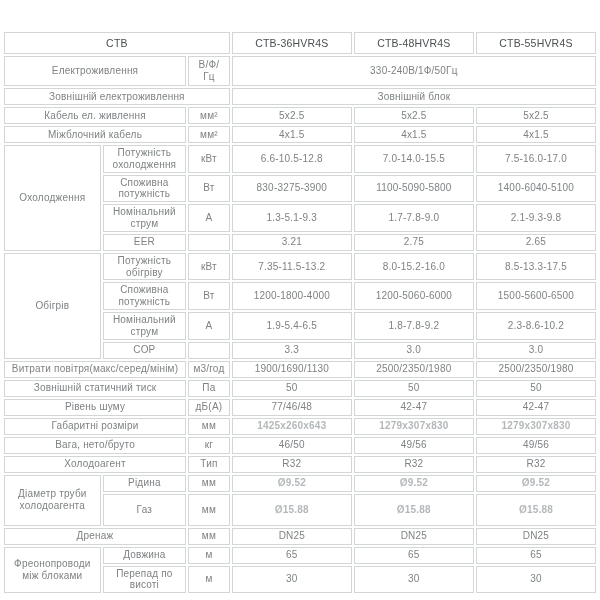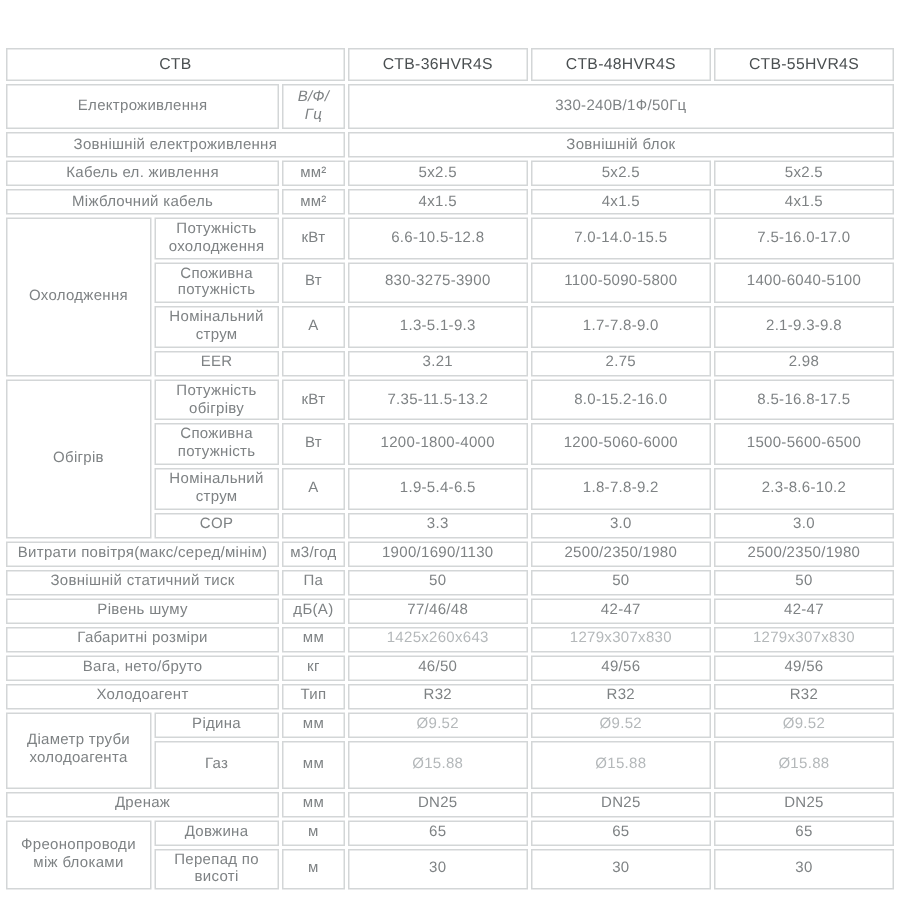--- a/index.html
+++ b/index.html
@@ -3,28 +3,28 @@
 <meta charset="utf-8">
 <style>
   html,body{margin:0;padding:0;background:#ffffff;}
   body{font-family:"Liberation Sans",sans-serif;width:600px;}
   .page{padding:30px 2px 0 2px;}
   table.spec{width:596px;border-collapse:separate;border-spacing:2px;table-layout:fixed;
     font-size:10px;color:#7e8284;letter-spacing:.2px;}
   td{border:1px solid #d3d6d7;background:#fff;text-align:center;vertical-align:middle;
     padding:1px 3px;line-height:1.18;overflow:hidden;}
   td.hd{color:#4a4f51;font-size:10.5px;}
-  td.lt{color:#b4b8ba;}
+  td.lt{color:#b4b8ba;font-weight:bold;}
   tr.hdr td{height:18px;}
   tr.ps td{height:26px;}
   tr.s{height:17px;}
   tr.s td{height:11px;}
   tr.d td{height:23px;}
   tr.gas td{height:28px;text-align:center;}
-  .u-narrow{display:inline-block;max-width:26px;overflow-wrap:break-word;font-style:italic;}
+  .u-narrow{display:inline-block;max-width:26px;overflow-wrap:break-word;}
 </style>
 </head>
 <body>
 
 <div class="page">
 <table class="spec">
 <colgroup>
   <col style="width:95px">
         <col style="width:82px">
         <col style="width:41px">
@@ -87,30 +87,30 @@
     <td>А</td>
     <td>1.3-5.1-9.3</td>
     <td>1.7-7.8-9.0</td>
     <td>2.1-9.3-9.8</td>
   </tr>
   <tr class="s">
     <td>EER</td>
     <td></td>
     <td>3.21</td>
     <td>2.75</td>
-    <td>2.98</td>
+    <td>2.65</td>
   </tr>
 
   <tr class="d">
     <td rowspan="4">Обігрів</td>
     <td>Потужність обігріву</td>
     <td>кВт</td>
     <td>7.35-11.5-13.2</td>
     <td>8.0-15.2-16.0</td>
-    <td>8.5-16.8-17.5</td>
+    <td>8.5-13.3-17.5</td>
   </tr>
   <tr class="d">
     <td>Споживна потужність</td>
     <td>Вт</td>
     <td>1200-1800-4000</td>
     <td>1200-5060-6000</td>
     <td>1500-5600-6500</td>
   </tr>
   <tr class="d">
     <td>Номінальний струм</td>

